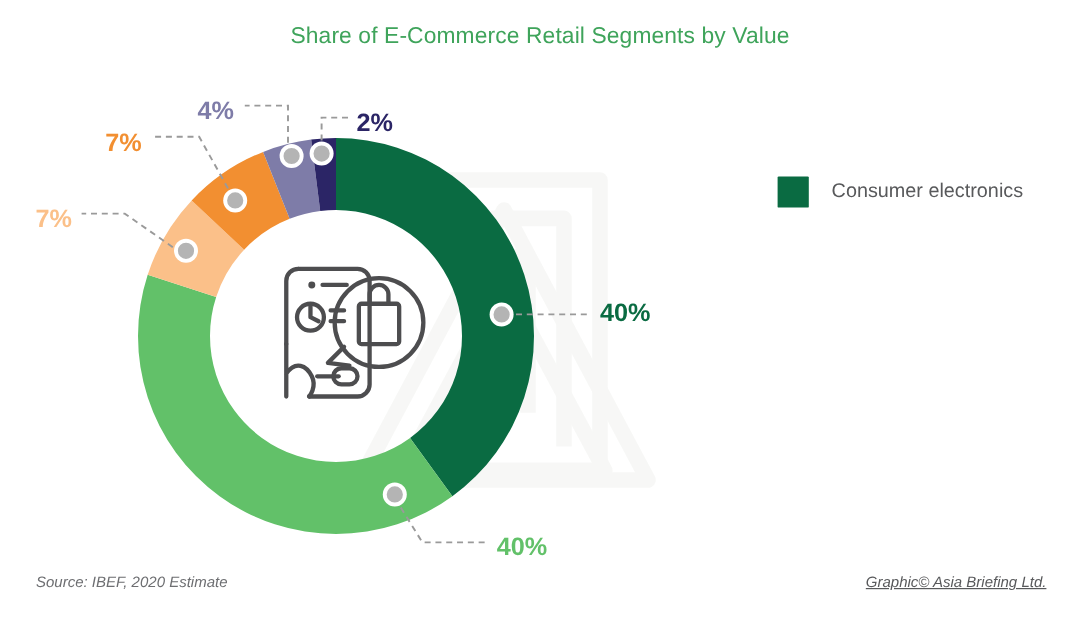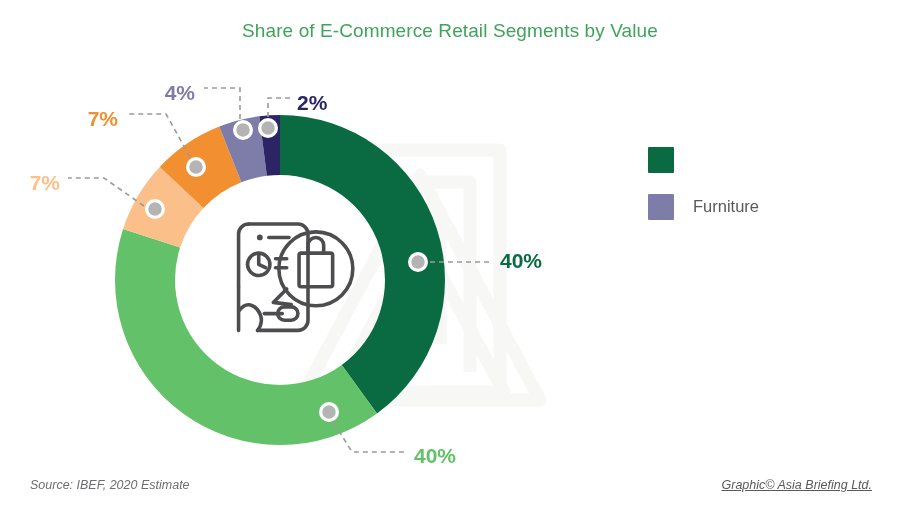--- a/index.html
+++ b/index.html
@@ -146,23 +146,20 @@
         <path d="M -37 6 L -37 45 M -37 28 C -30 18 -22 22 -18 30 C -14 38 -20 45 -20 45"></path>
         <path d="M -14 30 L 2 30"></path>
         <rect x="-2" y="24" width="18" height="12" rx="6"></rect>
       </g>
     </svg>
   </div>
 
   <div class="legend" id="legend">
       <div class="legend-item">
         <span class="legend-swatch" style="background: rgb(10, 107, 66);"></span>
-      </div>
-      <div class="legend-item">
-        <span class="legend-swatch" style="background: rgb(126, 124, 168);"></span>
-        <span class="legend-label">Furniture</span>
+        <span class="legend-label">Consumer electronics</span>
       </div>
     </div>
 
   <div class="footer-source">Source: IBEF, 2020 Estimate</div>
   <div class="footer-credit">Graphic© Asia Briefing Ltd.</div>
 
 </div>
 
 </body></html>

